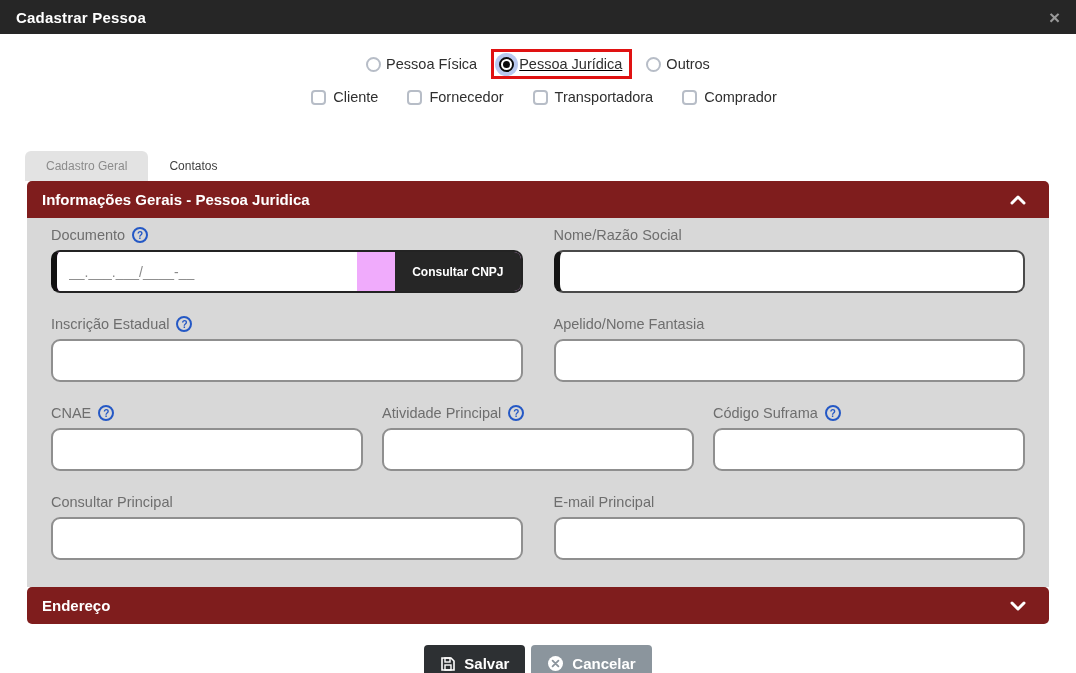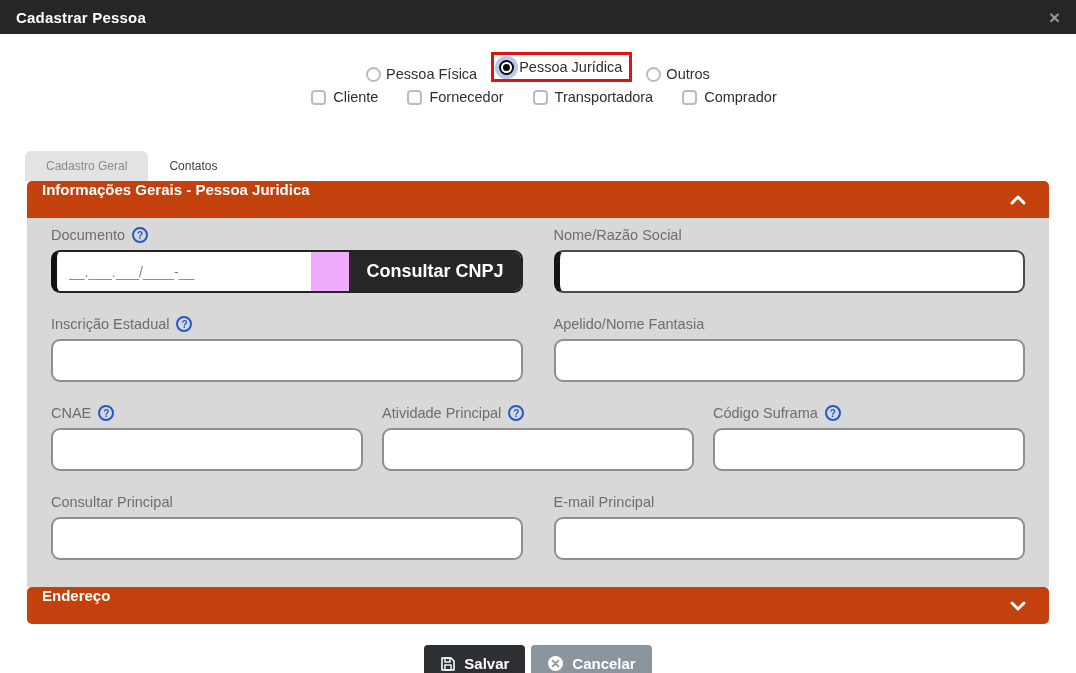--- a/index.html
+++ b/index.html
@@ -17,62 +17,62 @@
     display: flex;
     align-items: center;
     justify-content: space-between;
     padding: 0 16px;
   }
   .modal-title { color: #ffffff; font-weight: bold; font-size: 15px; letter-spacing: .2px; }
   .close-btn { color: #999999; font-size: 19px; font-weight: bold; cursor: pointer; line-height: 1; }
 
   
   .type-row {
-    display: flex; justify-content: center; align-items: flex-end;
+    display: flex; justify-content: center; align-items: center;
     gap: 14px; margin-top: 12px; height: 36px;
   }
   .radio-opt { display: flex; align-items: center; gap: 5px; font-size: 14.5px; color: #2f2f2f; cursor: pointer; }
   .radio-circle {
     width: 15px; height: 15px; flex: 0 0 15px;
     border: 2px solid #b7bdc7; border-radius: 50%; background: #fff;
   }
   .radio-circle.selected {
     border: 2px solid #0b0b0b; position: relative;
     box-shadow: 0 0 0 4px #b9c8ee;
   }
   .radio-circle.selected::after {
     content: ""; position: absolute; inset: 2px;
     background: #0b0b0b; border-radius: 50%;
   }
   .red-box {
     border: 3px solid #e01212;
     padding: 4px 7px 4px 5px;
-    display: flex; align-items: center;
+    display: flex; align-items: center; text-decoration: underline;
   }
 
   
   .roles-row { display: flex; justify-content: center; align-items: center; gap: 17px; margin-top: 7px; }
   .check-opt { display: flex; align-items: center; gap: 7px; font-size: 14.5px; color: #2f2f2f; cursor: pointer; margin-left: 12px; }
   .checkbox {
     width: 15px; height: 15px; flex: 0 0 15px;
     border: 2px solid #b7bdc7; border-radius: 4px; background: #fff;
   }
 
   
   .tabs { display: flex; margin: 12px 0 0 25px; }
   .tab { padding: 8px 21px; font-size: 12px; border-radius: 6px 6px 0 0; cursor: pointer; margin-top: 34px; }
   .tab.active { background: #e3e3e3; color: #8b8b8b; }
   .tab.inactive { background: transparent; color: #3f3f3f; }
 
   
   .panel { margin: 0 27px; }
   .sec-header {
-    background: #c2410c; color: #ffffff; font-weight: bold; font-size: 15px;
+    background: #7f1d1d; color: #ffffff; font-weight: bold; font-size: 15px;
     height: 37px; padding: 0 15px;
-    display: flex; justify-content: space-between;
+    display: flex; align-items: center; justify-content: space-between;
     border-radius: 5px 5px 0 0;
   }
   .sec-header .chev { display: flex; align-items: center; cursor: pointer; margin-right: 8px; }
   .sec-body { background: #d8d8d8; padding: 9px 24px 4px; }
 
   .grid2 { display: grid; grid-template-columns: 1fr 1fr; column-gap: 31px; }
   .grid3 { display: grid; grid-template-columns: 1fr 1fr 1fr; column-gap: 19px; }
   .field { margin-bottom: 23px; }
   .field-label {
     color: #6e6e6e; font-size: 14.5px; margin-bottom: 7px;
@@ -100,21 +100,21 @@
   }
   .doc-input {
     flex: 1; border: none; outline: none;
     font-family: "Liberation Sans", sans-serif; font-size: 14px;
     padding: 0 12px; color: #555;
   }
   .doc-input::placeholder { color: #8a8a8a; }
   .consultar-btn {
     background: #262626; color: #fff; border: none;
     font-family: "Liberation Sans", sans-serif;
-    font-weight: bold; font-size: 18px; padding: 0 17px; cursor: pointer;
+    font-weight: bold; font-size: 12px; padding: 0 17px; cursor: pointer;
   }
 
   
   .footer { display: flex; justify-content: center; align-items: center; gap: 6px; margin-top: 21px; }
   .btn {
     display: inline-flex; align-items: center; gap: 8px;
     height: 37px; padding: 0 16px; border: none; border-radius: 4px;
     color: #fff; font-family: "Liberation Sans", sans-serif;
     font-weight: bold; font-size: 15px; cursor: pointer;
   }

